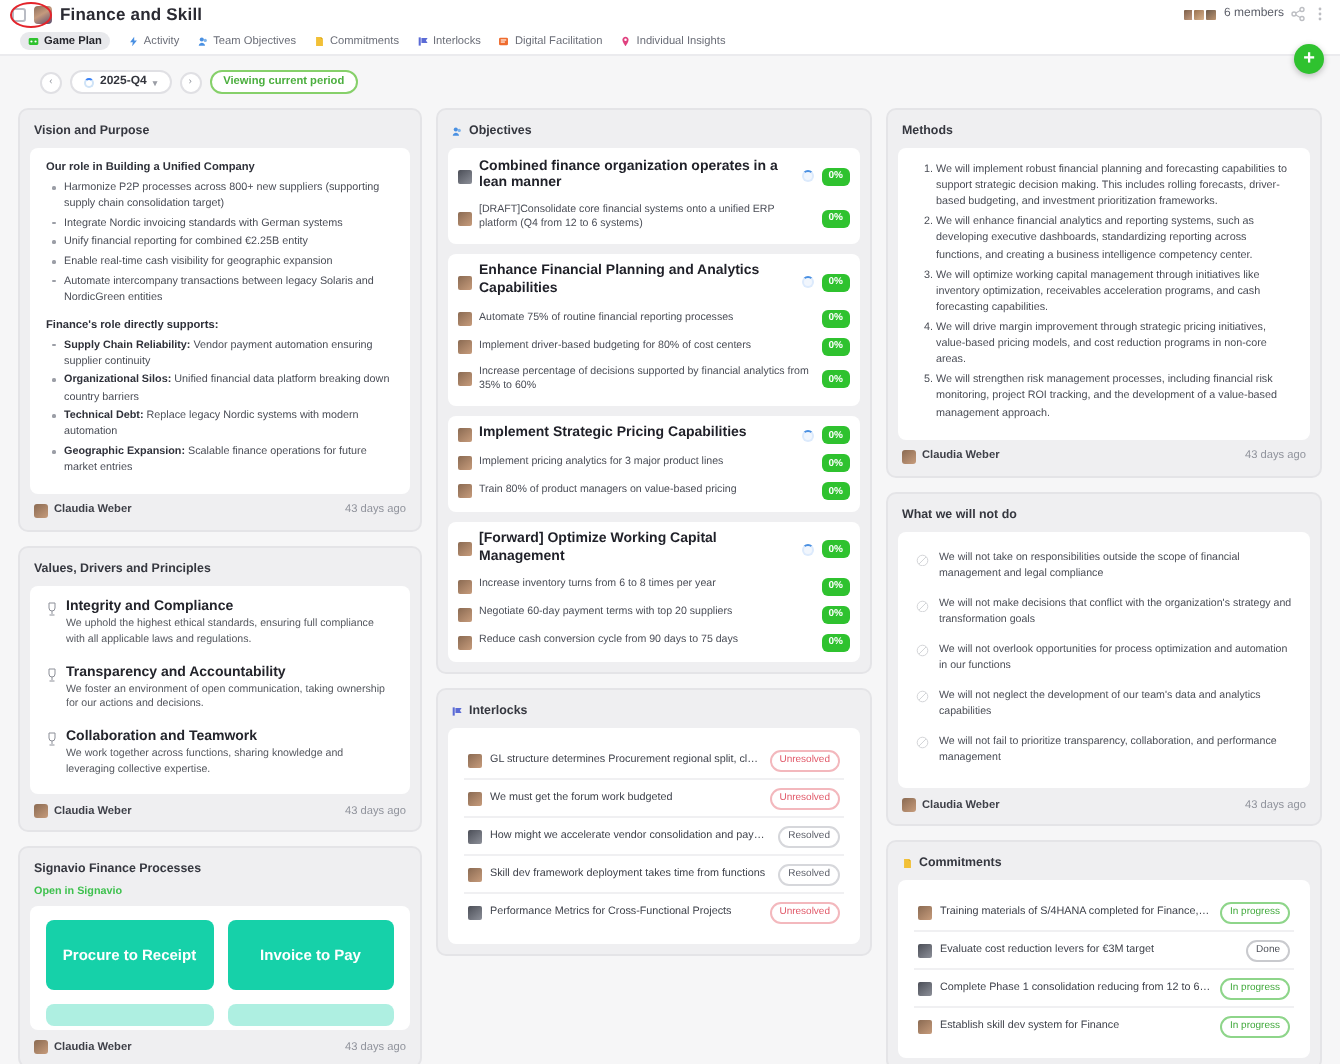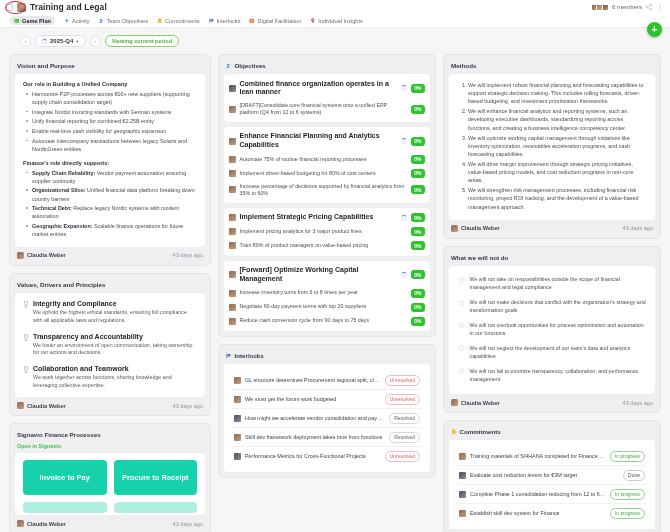--- a/index.html
+++ b/index.html
@@ -208,21 +208,21 @@
   .nd-txt { font-size: 5.3px; line-height: 1.5; color: #4b4e57; }
   .nd-ic { width: 6.5px; height: 6.5px; flex: none; margin-top: .5px; opacity: .45; }
 </style>
 </head>
 <body>
 
 <div class="topbar">
   <div class="collapse-box"></div>
   <div class="annot-ellipse"></div>
   <div class="team-avatar"></div>
-  <div class="app-title">Training and Legal</div>
+  <div class="app-title">Finance and Skill</div>
   <div class="topbar-right">
     <div class="mini-avs">
       <div class="mini-av a"></div>
       <div class="mini-av b"></div>
       <div class="mini-av c"></div>
     </div>
     <div class="members-txt">6 members</div>
     <svg class="hdr-ic" viewBox="0 0 16 16">
         <circle cx="12" cy="3.5" r="2" fill="none" stroke="#7b7e87" stroke-width="1.4"></circle>
         <circle cx="4" cy="8" r="2" fill="none" stroke="#7b7e87" stroke-width="1.4"></circle>
@@ -375,22 +375,22 @@
         <span class="foot-name">Claudia Weber</span>
         <span class="foot-time">43 days ago</span>
       </div>
     </div>
 
     <div class="card">
       <div class="card-title">Signavio Finance Processes</div>
       <div class="open-link">Open in Signavio</div>
       <div class="card-body sig-body">
         <div class="proc-grid">
+          <div class="proc-btn">Procure to Receipt</div>
           <div class="proc-btn">Invoice to Pay</div>
-          <div class="proc-btn">Procure to Receipt</div>
           <div class="proc-btn ghost"></div>
           <div class="proc-btn ghost"></div>
         </div>
       </div>
       <div class="card-foot">
         <span class="foot-av"></span>
         <span class="foot-name">Claudia Weber</span>
         <span class="foot-time">43 days ago</span>
       </div>
     </div>

